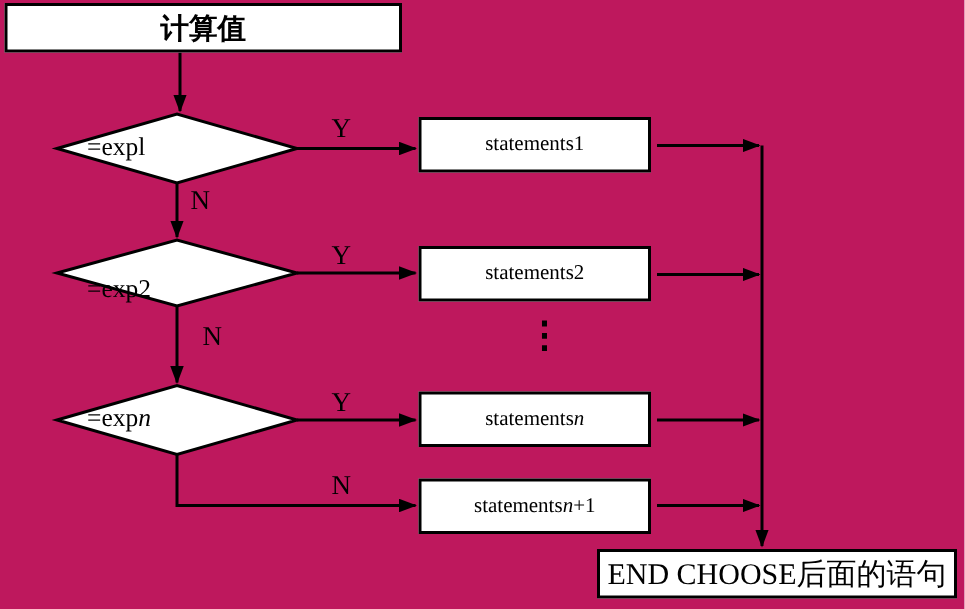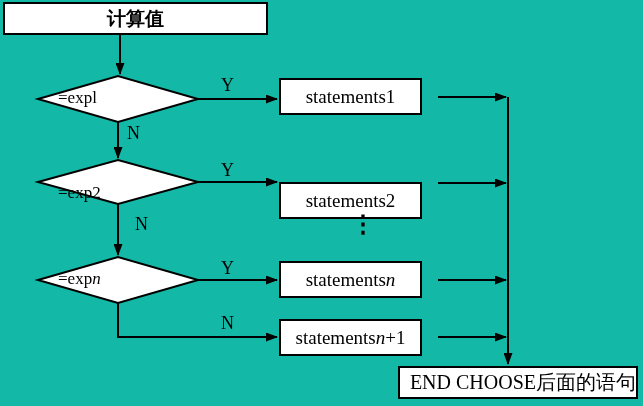--- a/index.html
+++ b/index.html
@@ -1,30 +1,30 @@
 <!DOCTYPE html>
 <html><head>
 <meta charset="utf-8">
 <style>
   html,body{margin:0;padding:0;background:#ffffff;}
   #stage{
-    position:relative;width:643px;height:406px;background:#14b8a6;
+    position:relative;width:643px;height:406px;background:#be185d;
     font-family:"Liberation Serif","DejaVu Serif",serif;color:#000;
     overflow:hidden;
   }
   #wires{position:absolute;left:0;top:0;width:643px;height:406px;}
   .box{
     position:absolute;box-sizing:border-box;border:2px solid #000;background:#fff;
     display:flex;align-items:center;justify-content:center;white-space:nowrap;
   }
   .start-box{left:3px;top:2px;width:265px;height:33px;font-size:20px;}
   .start-box .cn{font-weight:700;font-family:"Liberation Sans","DejaVu Sans",sans-serif;font-size:19px;}
-  .process{left:279px;width:143px;height:37px;font-size:19px;}
-  .p1{top:78px;}  .p2{top:182px;}  .p3{top:261px;}  .p4{top:319px;}
-  .end-box{left:398px;top:366px;width:240px;height:33px;font-size:20px;justify-content:flex-end;}
+  .process{left:279px;width:155px;height:37px;font-size:14px;}
+  .p1{top:78px;}  .p2{top:164px;}  .p3{top:261px;}  .p4{top:319px;}
+  .end-box{left:398px;top:366px;width:240px;height:33px;font-size:20px;}
   .decision-label{
     position:absolute;width:120px;text-align:left;font-size:17px;
     background:transparent;white-space:nowrap;left:58px;
   }
   .d1{top:88px;} .d2{top:171px;margin-top:12px;} .d3{top:269px;}
   .branch-label{position:absolute;font-size:18px;}
   .y1{left:221px;top:75px;}
   .y2{left:221px;top:160px;}
   .y3{left:221px;top:258px;}
   .n1{left:127px;top:123px;}

